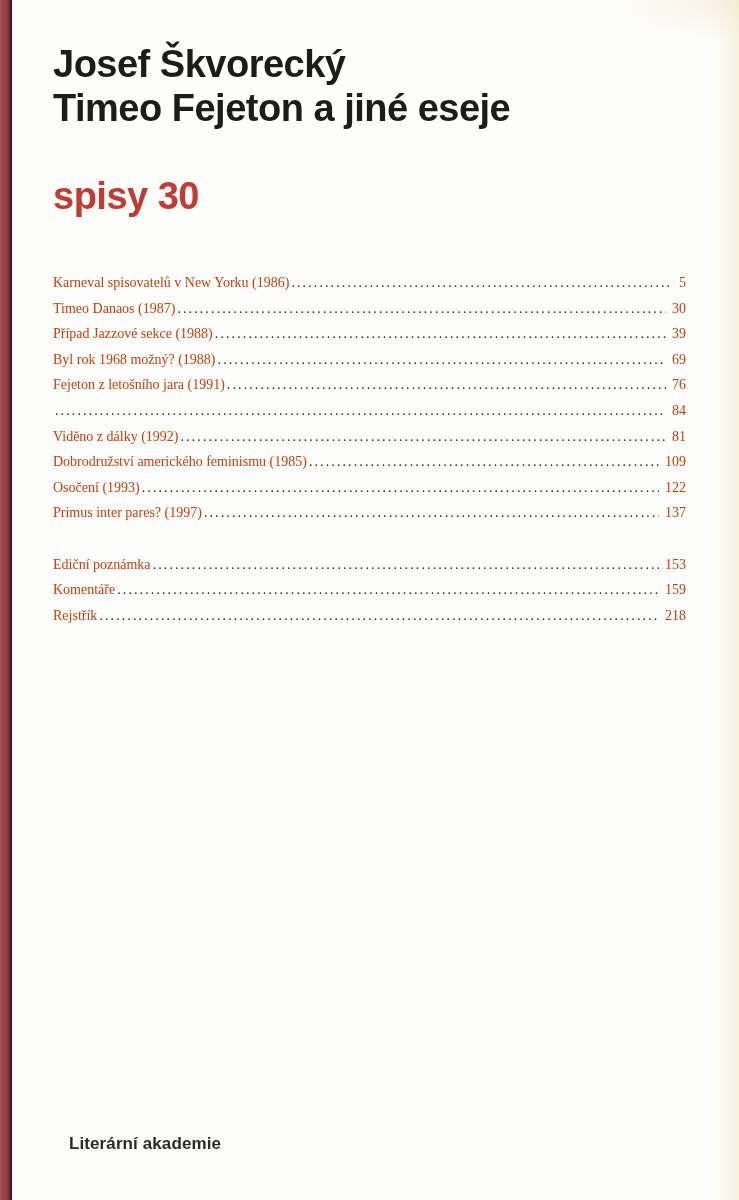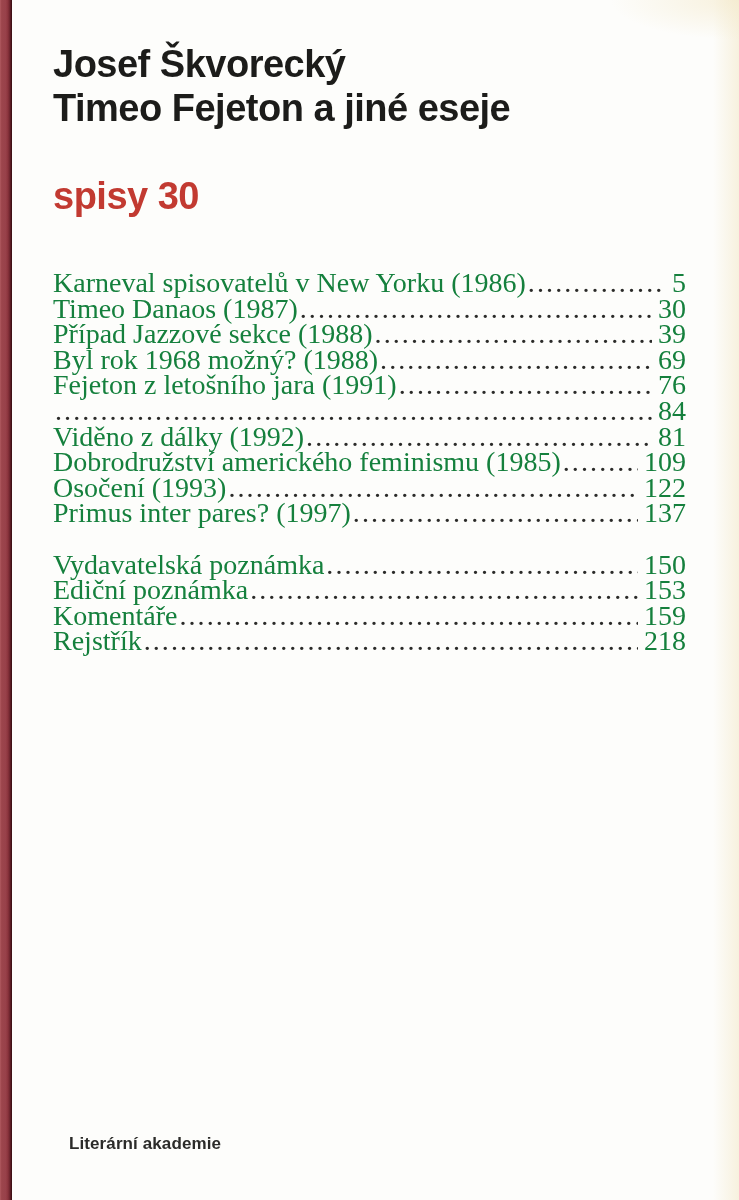--- a/index.html
+++ b/index.html
@@ -52,23 +52,23 @@
     color: #1c1c1a;
   }
   .series-title {
     color: #c23a31;
   }
 
   .toc {
     position: absolute;
     left: 53px; top: 270px;
     width: 633px;
-    font-size: 28px;
+    font-size: 14px;
     line-height: 25.6px;
-    color: #15803d;
+    color: #c2410c;
   }
   .toc-section-spacer {
     height: 25.6px;
   }
   .toc-row {
     display: flex;
     align-items: baseline;
     height: 25.6px;
     white-space: nowrap;
   }
@@ -175,25 +175,20 @@
   </div>
 
   <div class="toc-row">
     <span class="toc-entry-label">Primus inter pares? (1997)</span>
     <span class="toc-leader"></span>
     <span class="toc-page-number">137</span>
   </div>
 </div>
     <div class="toc-section-spacer"></div>
     <div>
-  <div class="toc-row">
-    <span class="toc-entry-label">Vydavatelská poznámka</span>
-    <span class="toc-leader"></span>
-    <span class="toc-page-number">150</span>
-  </div>
 
   <div class="toc-row">
     <span class="toc-entry-label">Ediční poznámka</span>
     <span class="toc-leader"></span>
     <span class="toc-page-number">153</span>
   </div>
 
   <div class="toc-row">
     <span class="toc-entry-label">Komentáře</span>
     <span class="toc-leader"></span>

